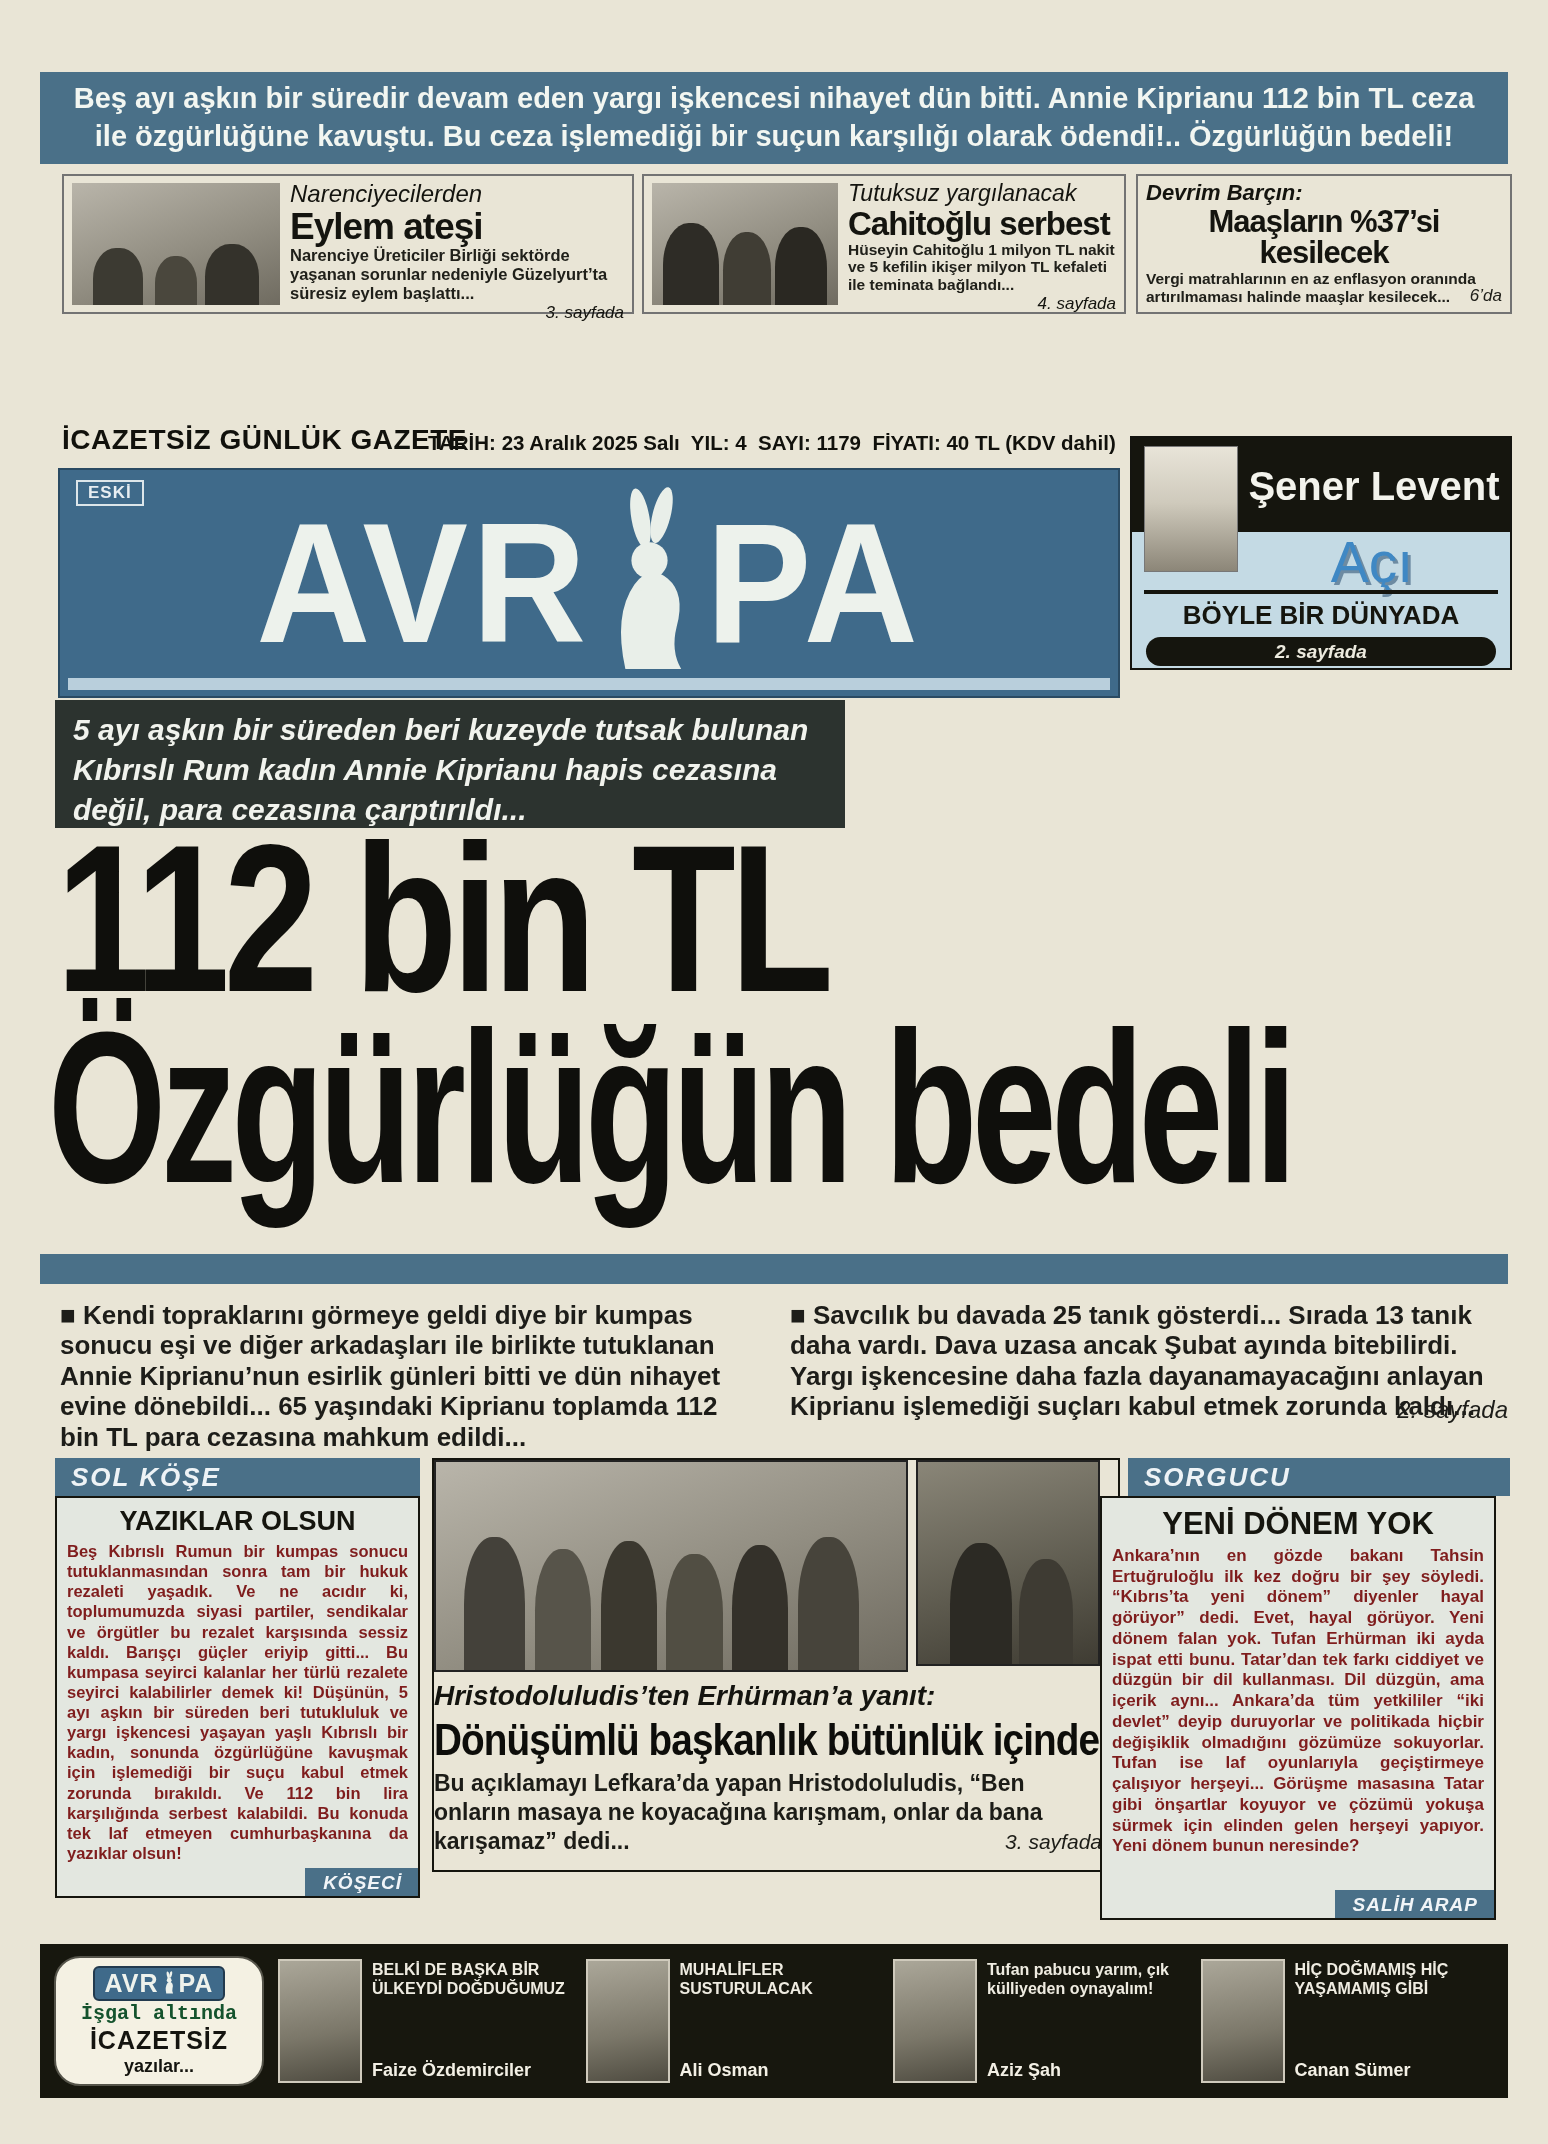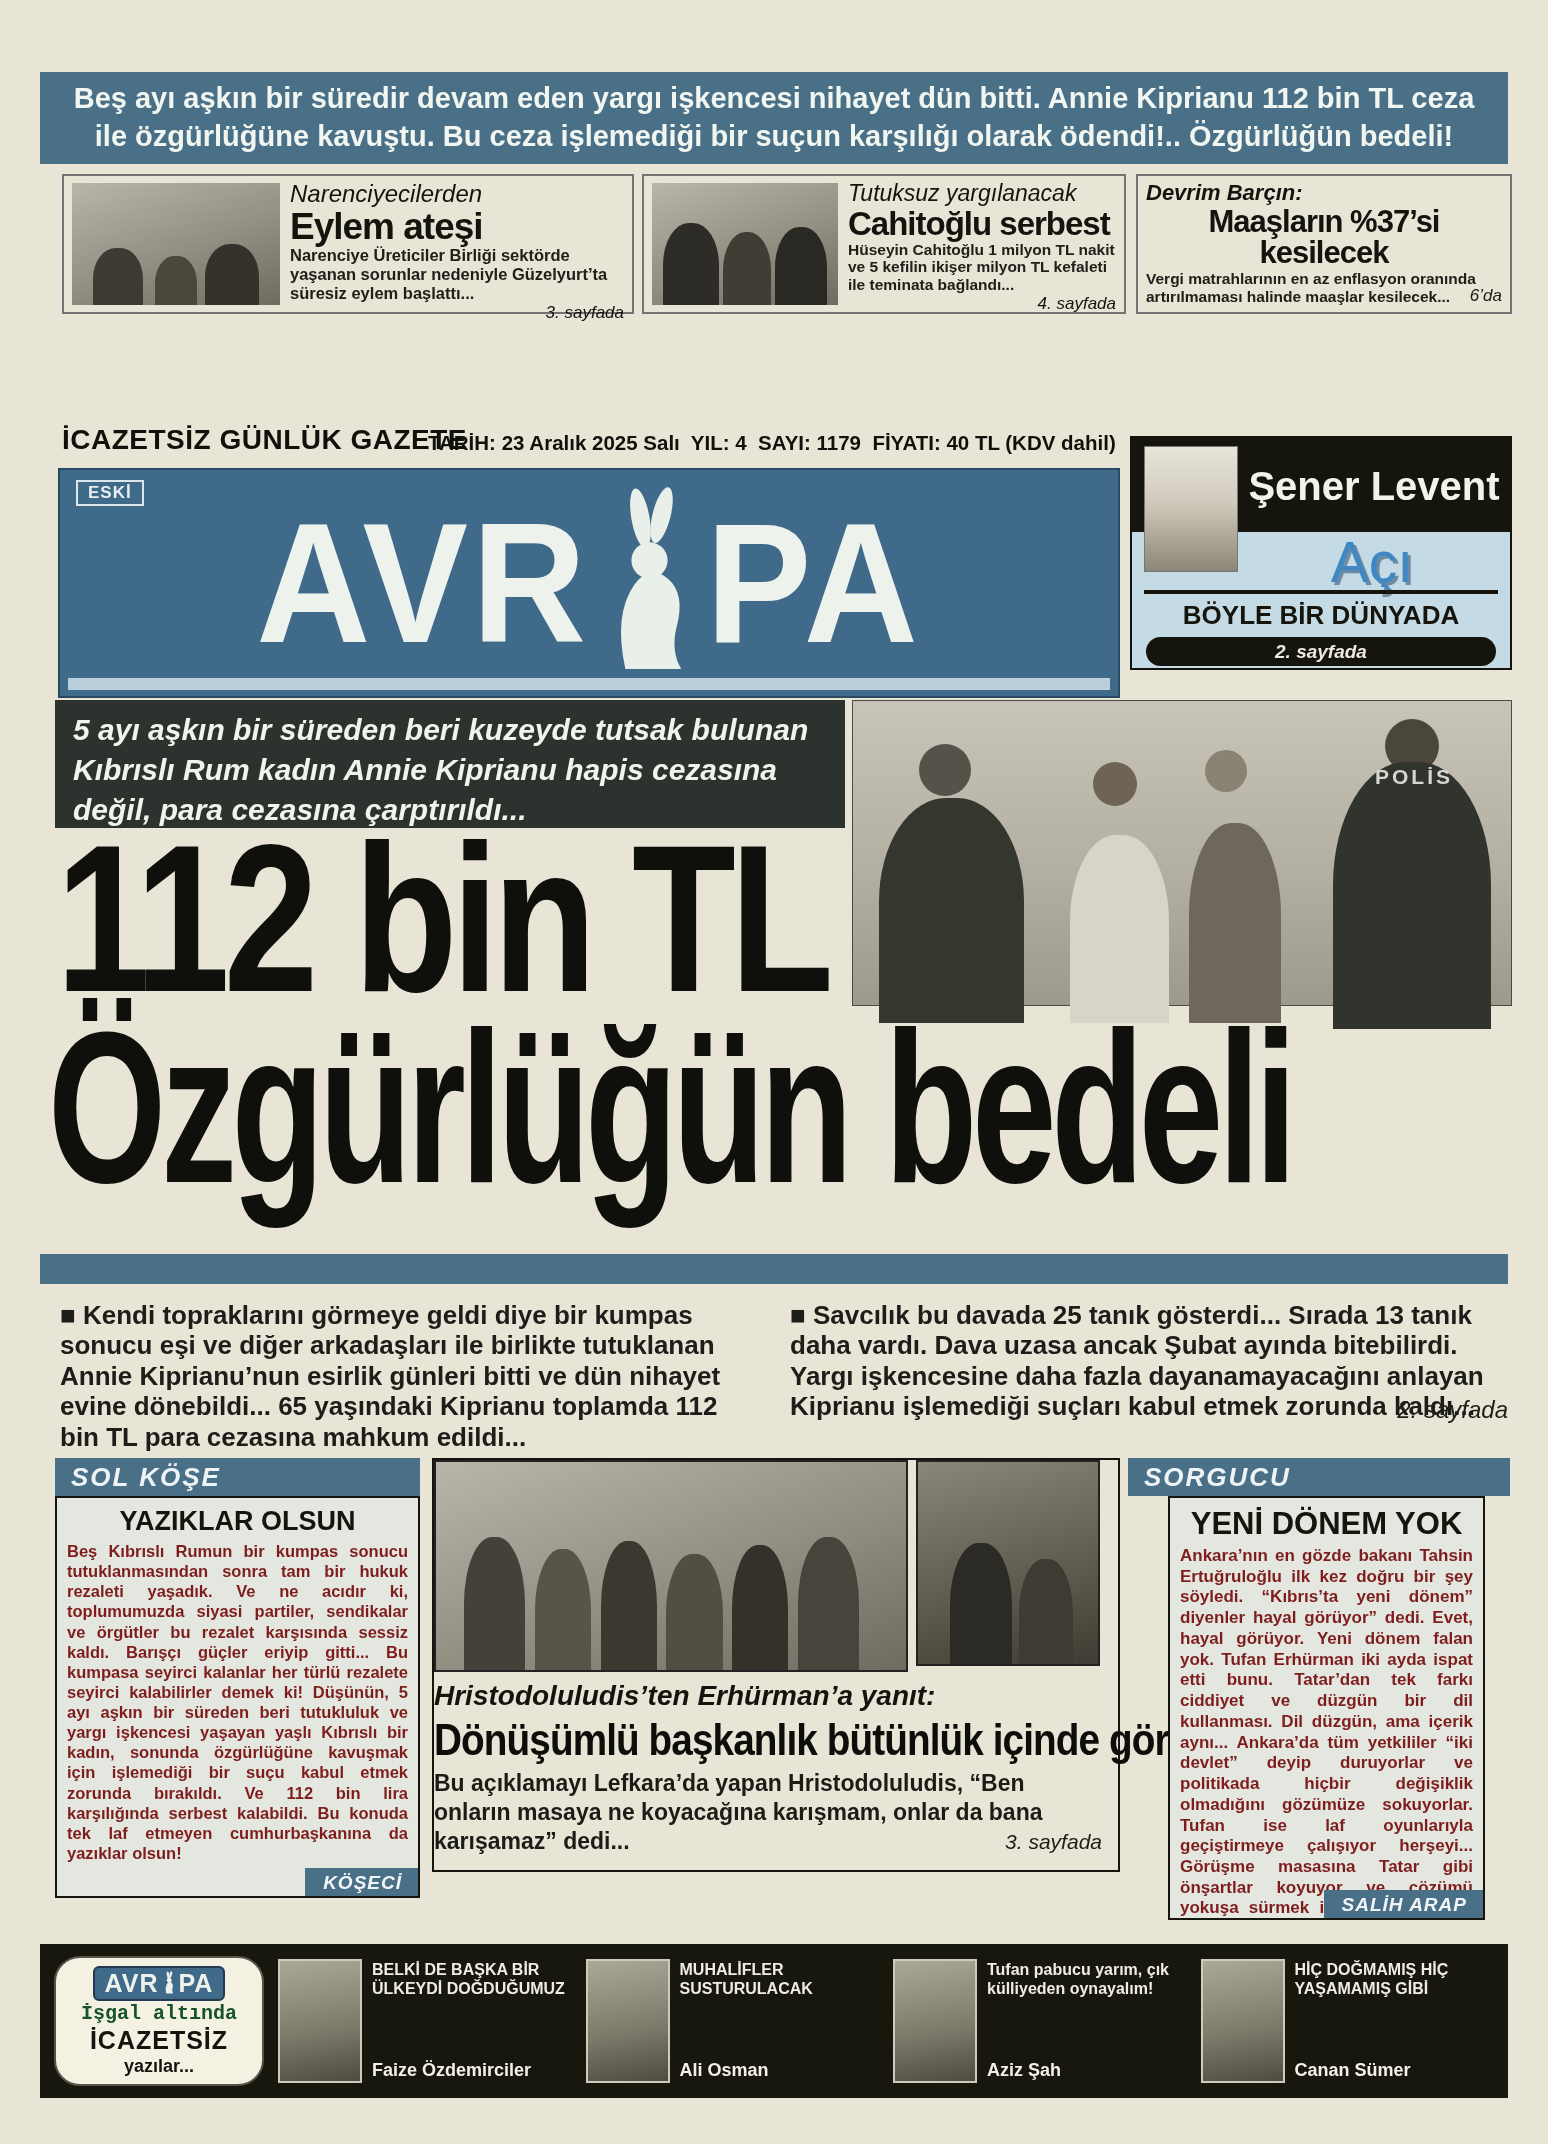--- a/index.html
+++ b/index.html
@@ -57,21 +57,21 @@
   .col-header{height:38px;background:#4a7088;color:#eef3f6;font-weight:bold;font-style:italic;
     font-size:26px;letter-spacing:2px;display:flex;align-items:center;padding-left:16px;box-sizing:border-box;}
   .col-box{border:2px solid #15150e;background:#e3e7e0;box-sizing:border-box;padding:6px 10px;overflow:hidden;}
   .col-title{text-align:center;font-weight:bold;font-size:27px;color:#15150e;margin:2px 0 4px 0;}
   .col-body{text-align:justify;font-weight:bold;font-size:16.5px;line-height:1.22;color:#7f1d1d;}
   .col-sig{position:absolute;right:-2px;bottom:-2px;background:#4a7088;color:#f1f5f8;
     font-weight:bold;font-style:italic;font-size:19px;letter-spacing:1px;padding:4px 18px;}
   .sk-header{left:55px;top:1458px;width:365px;}
   .sk-box{left:55px;top:1496px;width:365px;height:402px;}
   .sg-header{left:1128px;top:1458px;width:382px;}
-  .sg-box{left:1168px;top:1496px;width:317px;height:424px;}
+  .sg-box{left:1100px;top:1496px;width:396px;height:424px;}
   
   .center-box{left:432px;top:1458px;width:688px;height:414px;border:2px solid #15150e;box-sizing:border-box;}
   .c-kicker{font-style:italic;font-weight:bold;font-size:28px;color:#14140f;margin-top:8px;}
   .c-headline{font-weight:bold;font-size:43px;letter-spacing:-1px;color:#0d0d0a;white-space:nowrap;
     transform:scale(0.9,1.05);transform-origin:left top;display:inline-block;margin-top:2px;}
   .c-body{position:relative;font-weight:bold;font-size:23px;line-height:1.25;color:#1c1c17;margin-top:6px;width:640px;}
   .c-ref{position:absolute;right:-28px;bottom:0;font-style:italic;font-weight:normal;font-size:21px;}
   
   .footer{left:40px;top:1944px;width:1468px;height:154px;background:#17170e;display:flex;
     align-items:center;gap:14px;padding:0 14px;box-sizing:border-box;}
@@ -159,31 +159,20 @@
     <div class="abs sener-photo"></div>
     <div class="sener-name">Şener Levent</div>
     <div class="aci">Açı</div>
     <div class="sener-rule"></div>
     <div class="sener-title">BÖYLE BİR DÜNYADA</div>
     <div class="sener-pill">2. sayfada</div>
   </div>
 
   <div class="abs subhead">5 ayı aşkın bir süreden beri kuzeyde tutsak bulunan Kıbrıslı Rum kadın Annie Kiprianu hapis cezasına değil, para cezasına çarptırıldı...</div>
 
-  <div class="abs main-photo">
-    <div class="head" style="left:10%;top:14%;width:52px;height:52px;"></div>
-    <div class="sil" style="left:4%;bottom:-6%;width:22%;height:74%;background:#35372f;"></div>
-    <div class="head" style="left:36.5%;top:20%;width:44px;height:44px;background:#6e6354;"></div>
-    <div class="sil" style="left:33%;bottom:-6%;width:15%;height:62%;background:#d8d4c7;"></div>
-    <div class="head" style="left:53.5%;top:16%;width:42px;height:42px;background:#8a8272;"></div>
-    <div class="sil" style="left:51%;bottom:-6%;width:14%;height:66%;background:#6d685b;"></div>
-    <div class="head" style="right:11%;top:6%;width:54px;height:54px;background:#4a463c;"></div>
-    <div class="sil" style="right:3%;bottom:-8%;width:24%;height:88%;background:#31342d;"></div>
-    <div class="polis-label">POLİS</div>
-  </div>
 
   <div class="abs" style="left:56px;top:822px;">
     <span class="display" style="font-size:200px;transform:scale(0.85,1.05);">112 bin TL</span>
   </div>
   <div class="abs" style="left:48px;top:1008px;">
     <span class="display" style="font-size:200px;transform:scale(0.76,1.08);">Özgürlüğün bedeli</span>
   </div>
 
   <div class="abs blue-bar"></div>
 

